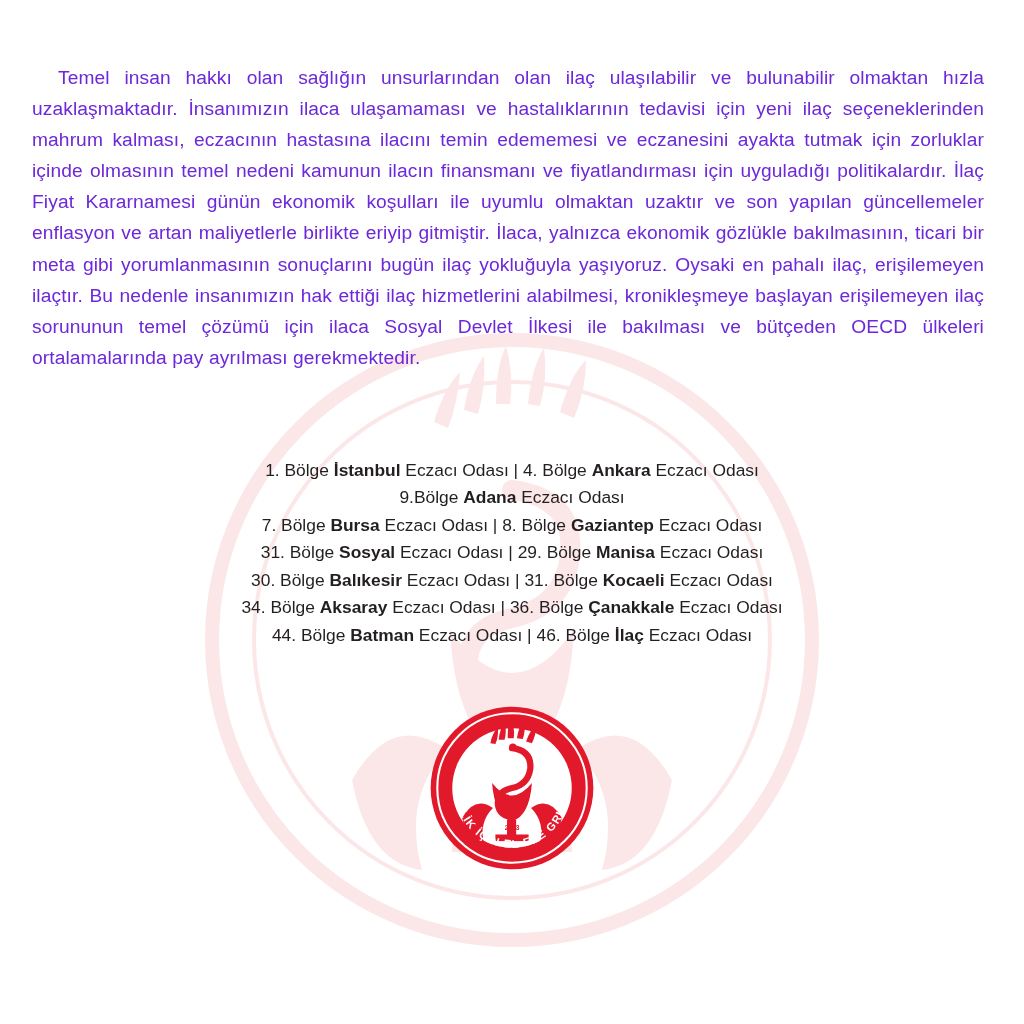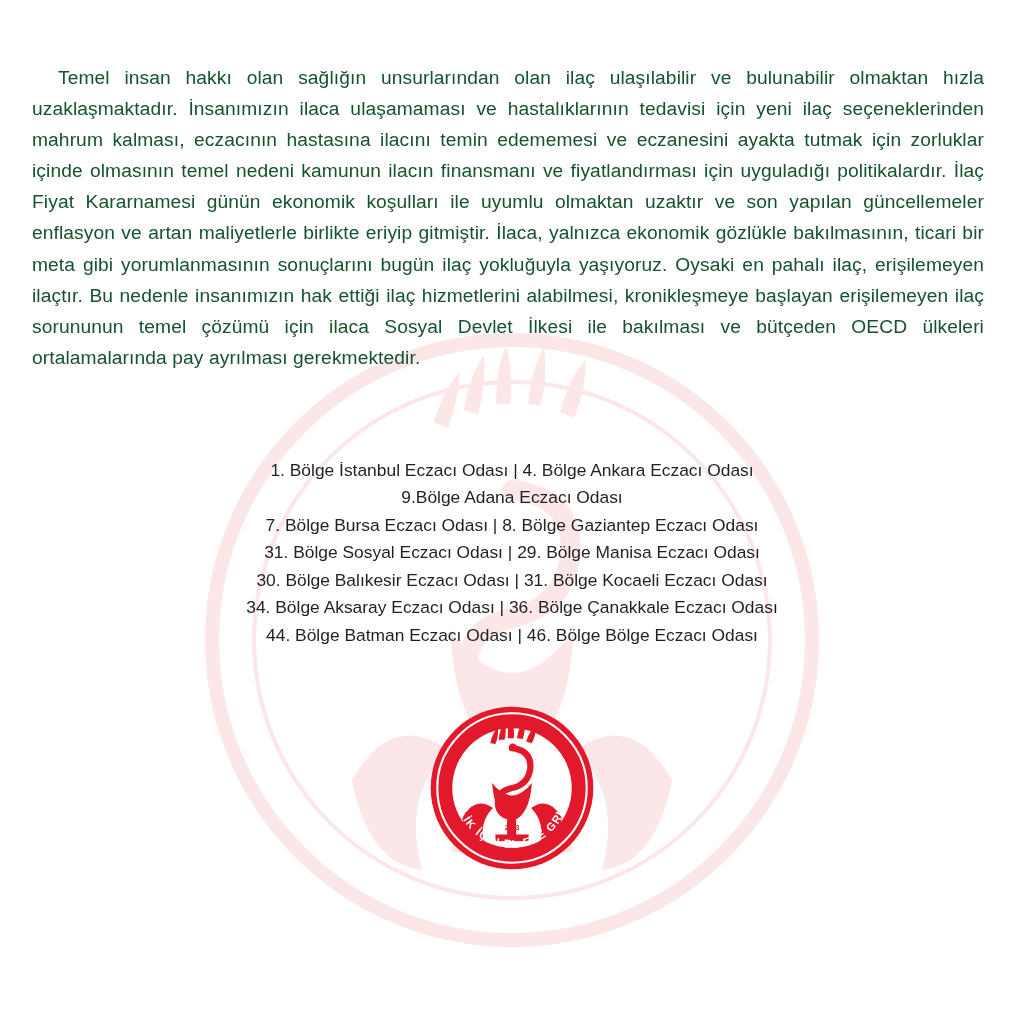--- a/index.html
+++ b/index.html
@@ -35,21 +35,21 @@
     padding: 62px 30px 0 30px;
     box-sizing: border-box;
   }
 
   .body-text {
     font-size: 19.2px;
     line-height: 1.62;
     text-align: justify;
     text-justify: inter-word;
     letter-spacing: 0.1px;
-    color: #14532d;
+    color: #6d28d9;
     margin: 0 8px 0 0;
     padding: 0 2px;
   }
   .body-text .indent {
     display: inline-block;
     width: 26px;
   }
   .para-gap {
     height: 26px;
   }
@@ -59,21 +59,21 @@
     margin-top: 58px;
     text-align: center;
     font-size: 17.4px;
     line-height: 1.58;
     color: #231f20;
   }
   .chambers .row {
     white-space: nowrap;
   }
   .chambers b {
-    font-weight: 400;
+    font-weight: 700;
   }
 
   
   .logo-wrap {
     margin-top: 56px;
     display: flex;
     justify-content: center;
   }
   .logo {
     width: 166px;
@@ -174,21 +174,21 @@
       <span>Eczacı Odası</span>
     </div>
 
 
     <div class="row">
       <span>44. Bölge</span>
       <b>Batman</b>
       <span>Eczacı Odası</span>
       <span>|</span>
       <span>46. Bölge</span>
-      <b>Bölge</b>
+      <b>İlaç</b>
       <span>Eczacı Odası</span>
     </div>
 
   </div>
 
   <div class="logo-wrap">
     <svg class="logo" viewBox="0 0 200 200">
       <defs>
         <path id="arcTop" d="M 28 104 A 72 72 0 0 1 172 104"></path>
         <path id="arcBottom" d="M 32 104 A 68 68 0 0 0 168 104"></path>

